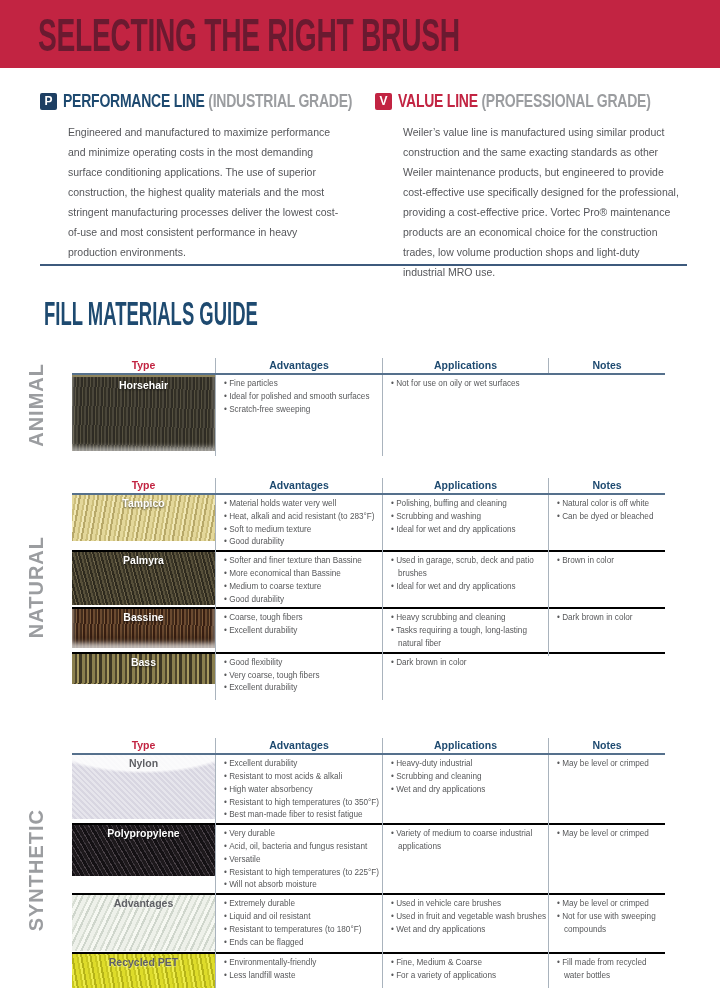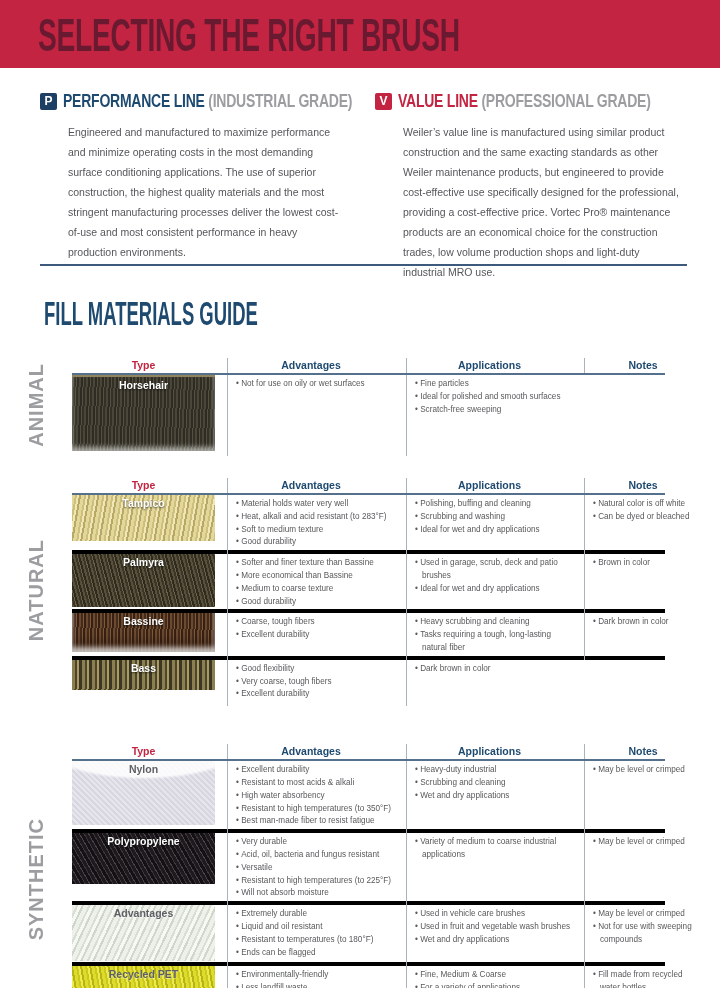--- a/index.html
+++ b/index.html
@@ -45,29 +45,29 @@
   
   .guide{position:absolute;left:0;top:358px;width:720px;}
   .group{display:grid;grid-template-columns:72px 593px;align-items:center;}
   .group-natural{margin-top:26px;}
   .group-synthetic{margin-top:42px;}
   .vlabel{
     writing-mode:vertical-rl;transform:rotate(180deg);
     justify-self:center;align-self:center;
     font-weight:bold;font-size:20px;letter-spacing:1px;color:#9b9da0;white-space:nowrap;
   }
-  .trow{display:grid;grid-template-columns:143px 167px 166px 117px;gap:12px;}
+  .trow{display:grid;grid-template-columns:143px 167px 166px 117px;}
   .th{
     font-size:10.5px;font-weight:bold;text-align:center;padding:1px 0 2px;
   }
   .th.c0{color:#c22442;}
   .th.c1,.th.c2,.th.c3{color:#1e4a70;}
   .thead{border-bottom:2px solid #55708c;}
   .c1,.c2,.c3{border-left:1px solid #a9b3bd;}
-  .tbody-row + .tbody-row{border-top:4px solid #000000;}
+  .tbody-row + .tbody-row{border-top:2px solid #000000;}
   .td{margin:0;min-height:100%;}
   ul.bullets{list-style:none;margin:0;padding:2px 4px 2px 8px;}
   ul.bullets li{
     font-size:9.5px;line-height:12.8px;color:#58595b;
     padding-left:8px;text-indent:-8px;
     width:117%;transform:scaleX(.86);transform-origin:0 0;
   }
   ul.bullets li::before{content:"\2022\00a0";}
   
   .swatch{position:relative;width:143px;margin-bottom:1px;}
@@ -138,27 +138,27 @@
           <div class="th c1">Advantages</div>
           <div class="th c2">Applications</div>
           <div class="th c3">Notes</div>
         </div>
         <div class="trow tbody-row">
           <div class="td c0">
             <div class="swatch horsehair">
               <div class="type-label light">Horsehair</div>
             </div>
           </div>
-          <ul class="td bullets c3">
-            <li>Not for use on oily or wet surfaces</li>
-          </ul>
           <ul class="td bullets c2">
             <li>Fine particles</li>
             <li>Ideal for polished and smooth surfaces</li>
             <li>Scratch-free sweeping</li>
+          </ul>
+          <ul class="td bullets c3">
+            <li>Not for use on oily or wet surfaces</li>
           </ul>
         </div>
       </div>
   </div>
   <div class="group group-natural">
     <div class="vlabel">NATURAL</div>
     <div class="materials-table">
         <div class="trow thead">
           <div class="th c0">Type</div>
           <div class="th c1">Advantages</div>

